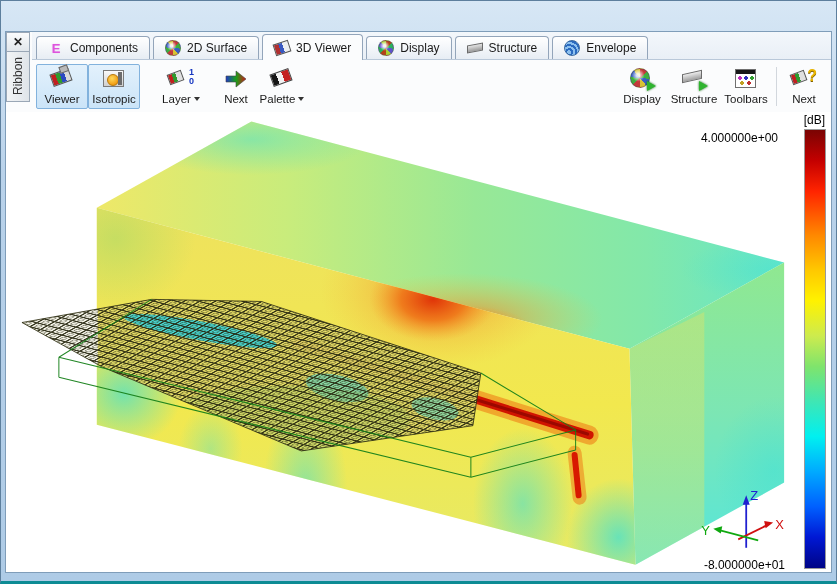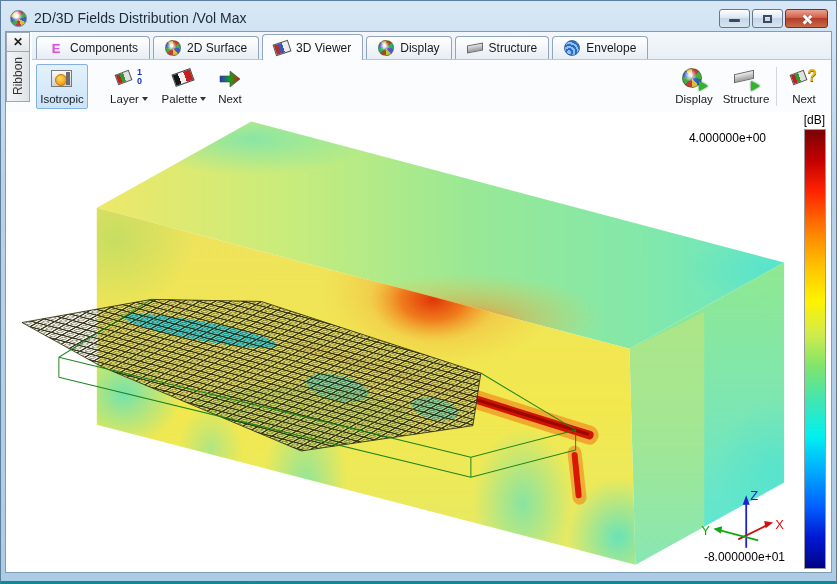--- a/index.html
+++ b/index.html
@@ -115,55 +115,39 @@
   .ri-slab-lg { position:absolute; left:1px; top:5px; width:20px; height:9px; transform:skewY(-12deg);
     background:linear-gradient(#ececec,#9f9f9f); border:1px solid #6a6a6a; }
   .ri-arrow-green { position:absolute; right:-1px; bottom:0; width:0; height:0;
     border-top:5px solid transparent; border-bottom:5px solid transparent; border-left:9px solid #2fb42f; filter:drop-shadow(0 0 1px #116611); }
   
   .viewport { position:relative; flex:1; background:#fff; overflow:hidden; }
   .scene-svg { position:absolute; inset:0; width:100%; height:100%; }
   .colorbar { position:absolute; top:17px; bottom:3px; right:5px; width:22px; border:1px solid #9a9a9a;
     background:linear-gradient(#7a0403 0%,#c40000 7%,#ff2400 14%,#ff8800 24%,#ffc800 32%,#fff200 39%,#cdeb4e 47%,#7fe46c 54%,#3fe6b4 62%,#00f0f0 70%,#00aaff 78%,#0060ff 86%,#0018d4 93%,#000486 100%); }
   .cb-unit { position:absolute; top:1px; right:6px; font-size:12px; color:#000; }
-  .cb-max { position:absolute; top:19px; right:65px; font-size:12px; color:#000; }
-  .cb-min { position:absolute; bottom:8px; right:46px; font-size:12px; color:#000; }
+  .cb-max { position:absolute; top:19px; right:53px; font-size:12px; color:#000; }
+  .cb-min { position:absolute; bottom:0; right:46px; font-size:12px; color:#000; }
   
   .statusbar { flex:0 0 25px; background:linear-gradient(#f3f3f3,#ececec); border-top:1px solid #d9d9d9;
     display:flex; align-items:center; justify-content:flex-end; font-size:12px; color:#0a0a0a; padding-right:2px; }
   .sfield { padding:0 7px; white-space:nowrap; }
   .sfield.muted { color:#9a9a9a; }
   .ssep { width:1px; align-self:stretch; margin:3px 0; background:#cfcfcf; box-shadow:1px 0 0 #fff; }
   .grip { width:13px; height:13px; margin-left:4px; align-self:flex-end;
     background:
       radial-gradient(circle at 10px 10px,#a8a8a8 0 1.4px,transparent 2px),
       radial-gradient(circle at 10px 5px,#a8a8a8 0 1.4px,transparent 2px),
       radial-gradient(circle at 5px 10px,#a8a8a8 0 1.4px,transparent 2px); }
 </style>
 </head>
 <body>
 
 <div class="window">
 
-  <div class="titlebar">
-    <div class="app-icon"></div>
-    <div class="title-text">2D/3D Fields Distribution /Vol Max</div>
-    <div class="win-controls">
-      <div class="wbtn min">
-          <span class="glyph-min"></span>
-        </div>
-      <div class="wbtn max">
-          <span class="glyph-max"></span>
-        </div>
-      <div class="wbtn close">
-          <span class="glyph-close-a"></span>
-          <span class="glyph-close-b"></span>
-        </div>
-    </div>
-  </div>
 
   <div class="client">
     <div class="top-panel">
 
       <div class="left-strip">
         <div class="panel-close-btn">✕</div>
         <div class="strip-label">
             <span>Ribbon</span>
           </div>
       </div>
@@ -195,20 +179,26 @@
         </div>
         <div class="tab">
           <span class="ticon ti-wave"></span>
           <span>Envelope</span>
         </div>
 
       </div>
 
       <div class="ribbon-row">
         <div class="rgroup">
+          <div class="rbtn selected">
+            <span class="ricon">
+                <span class="ri-blade"></span>
+              </span>
+            <span class="rlabel">Viewer</span>
+          </div>
           <div class="rbtn selected">
             <span class="ricon">
                 <span class="ri-iso"></span>
               </span>
             <span class="rlabel">Isotropic</span>
           </div>
         </div>
         <div class="rsep"></div>
         <div class="rsep"></div>
         <div class="rgroup">
@@ -218,61 +208,67 @@
               <span class="ri-digits"><span>1</span><br><span>0</span></span>
             </span>
             <span class="rlabel">
                 <span>Layer</span>
                 <span class="dd"></span>
               </span>
           </div>
         </div>
         <div class="rsep"></div>
         <div class="rgroup">
-          <div class="rbtn slim">
-            <span class="ricon">
-                <span class="ri-palette2"></span>
-              </span>
-            <span class="rlabel">
-                <span>Palette</span>
-                <span class="dd"></span>
-              </span>
-          </div>
           <div class="rbtn slim">
             <span class="ricon">
               <svg width="26" height="24" viewBox="0 0 26 24">
                 <defs>
                     <linearGradient id="nxg" x1="0" y1="0" x2="1" y2="0">
                   <stop offset="0" stop-color="#2038c8"></stop>
                       <stop offset="0.5" stop-color="#18a018"></stop>
                       <stop offset="1" stop-color="#d01818"></stop>
                 </linearGradient>
                   </defs>
                 <polygon points="3,9 13,9 13,4 23,12 13,20 13,15 3,15" fill="url(#nxg)" stroke="#444" stroke-width="0.6"></polygon>
               </svg>
             </span>
             <span class="rlabel">Next</span>
+          </div>
+          <div class="rbtn slim">
+            <span class="ricon">
+                <span class="ri-palette2"></span>
+              </span>
+            <span class="rlabel">
+                <span>Palette</span>
+                <span class="dd"></span>
+              </span>
           </div>
         </div>
 
         <div class="right-groups">
           <div class="rgroup">
             <div class="rbtn">
               <span class="ricon">
                   <span class="ri-sphere-lg"></span>
                   <span class="ri-arrow-green"></span>
                 </span>
               <span class="rlabel">Display</span>
             </div>
             <div class="rbtn">
               <span class="ricon">
                   <span class="ri-slab-lg"></span>
                   <span class="ri-arrow-green"></span>
                 </span>
               <span class="rlabel">Structure</span>
+            </div>
+            <div class="rbtn">
+              <span class="ricon">
+                  <span class="ri-toolwin"></span>
+                </span>
+              <span class="rlabel">Toolbars</span>
             </div>
           </div>
           <div class="rsep"></div>
           <div class="rgroup">
             <div class="rbtn slim">
               <span class="ricon">
                   <span class="ri-small-blade"></span>
                   <span class="ri-help-q">?</span>
                 </span>
               <span class="rlabel">Next</span>

